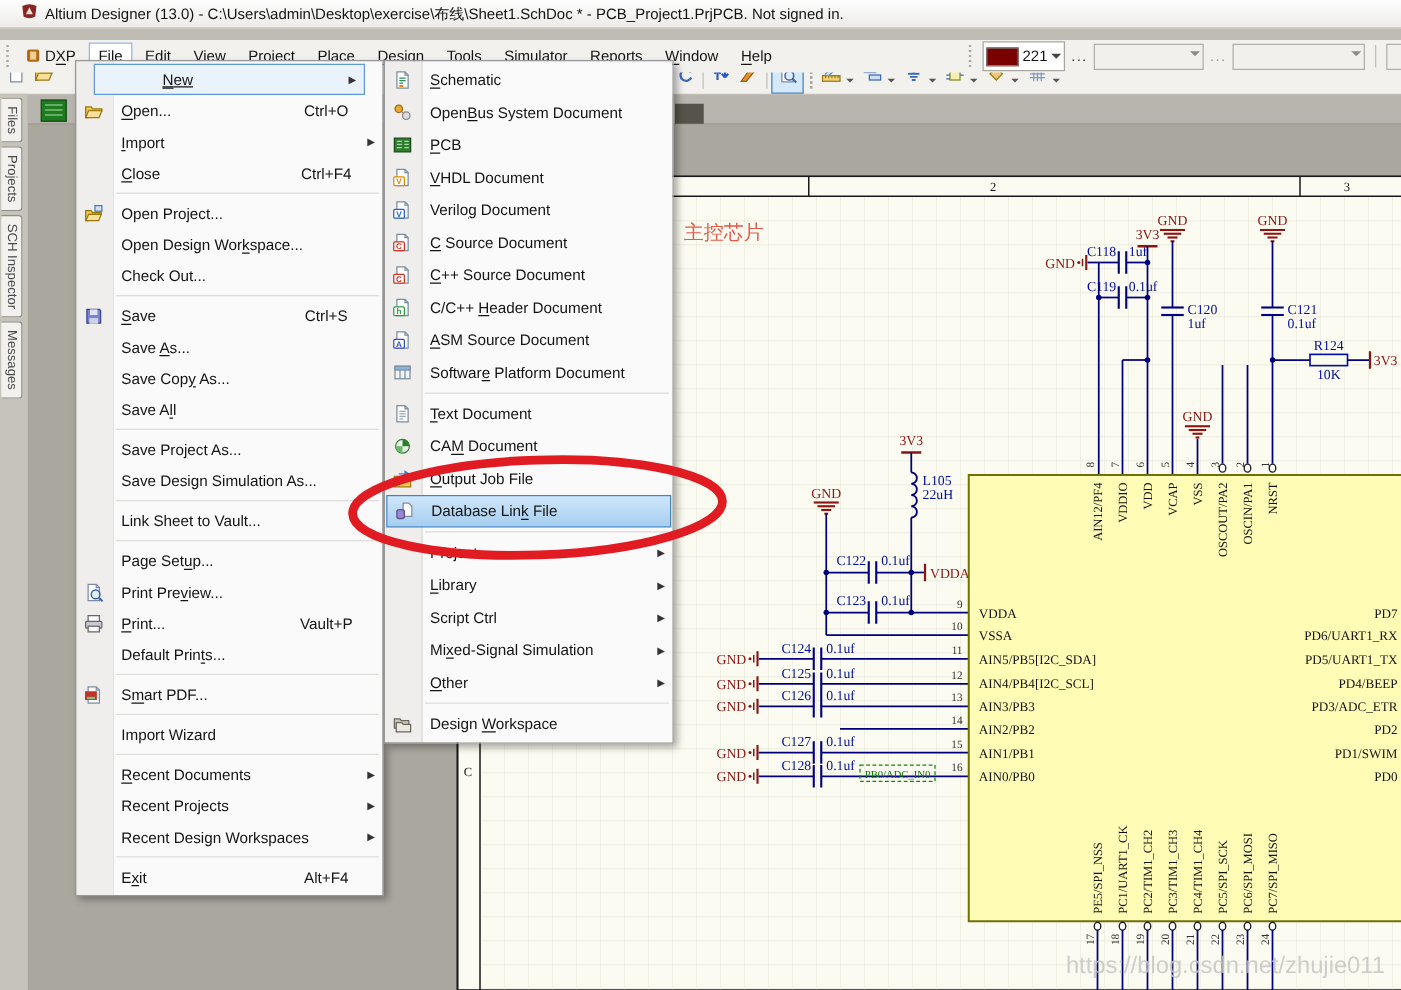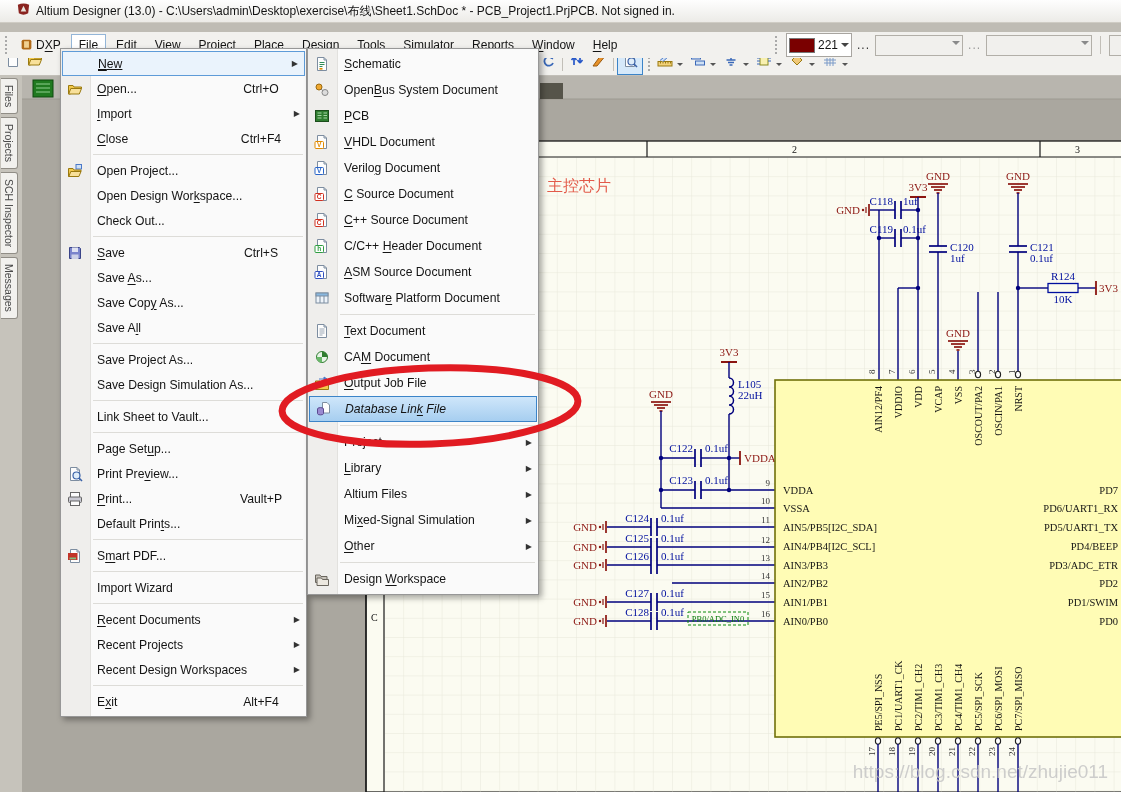--- a/index.html
+++ b/index.html
@@ -44,22 +44,22 @@
     background:linear-gradient(to right,#efeeec 0,#efeeec 29px,#e2e1de 29px,#e2e1de 30px,#fafafa 30px);}
   #file-menu{left:60px;top:48px;width:247px;z-index:20;}
   #new-submenu{left:307px;top:48px;width:232px;z-index:21;}
   .mi{position:relative;display:flex;align-items:center;padding:0 20px 0 36px;box-sizing:border-box;}
   #file-menu .mi{height:25px;}
   #new-submenu .mi{height:26px;justify-content:flex-end;}
   .mi .ic{position:absolute;left:6px;top:50%;margin-top:-8px;width:16px;height:16px;}
   .mi .lbl{flex:1;white-space:nowrap;}
   .mi .sc{text-align:center;min-width:50px;margin-right:0;}
   .mi .arrow{position:absolute;right:6px;font-size:8px;color:#333;}
-  .mi.hl-light{background:#eaf3fc;border:1px solid #5e9bd8;margin:0 1px;padding:0 19px 0 35px;text-decoration:underline;}
-  .mi.hl-strong{background:linear-gradient(#cfe6fa,#a6cef0);border:1px solid #3c84c8;margin:0 1px;padding:0 19px 0 35px;font-style:italic;}
+  .mi.hl-light{background:#eaf3fc;border:1px solid #5e9bd8;margin:0 14px;padding:0 19px 0 54px;text-decoration:underline;}
+  .mi.hl-strong{background:linear-gradient(#cfe6fa,#a6cef0);border:1px solid #3c84c8;margin:0 1px;padding:0 19px 0 35px;}
   .msep{height:1px;background:#dddcd8;margin:3px 3px 3px 32px;}
   
   #sch{position:absolute;left:0;top:0;z-index:1;}
   #annot{position:absolute;left:0;top:0;z-index:40;pointer-events:none;}
 </style>
 </head>
 <body>
 
 <svg id="sch" width="1121" height="792" viewBox="0 0 1121 792">
     <rect x="22" y="75" width="1099" height="717" fill="#aaa79f" stroke="none" stroke-width="1"></rect>
@@ -705,21 +705,21 @@
     <div class="msep"></div>
     <div class="mi">
       <span class="lbl">Project</span>
       <span class="arrow">▶</span>
     </div>
     <div class="mi">
       <span class="lbl"><u>L</u>ibrary</span>
       <span class="arrow">▶</span>
     </div>
     <div class="mi">
-      <span class="lbl">Altium Files</span>
+      <span class="lbl">Script Ctrl</span>
       <span class="arrow">▶</span>
     </div>
     <div class="mi">
       <span class="lbl">Mi<u>x</u>ed-Signal Simulation</span>
       <span class="arrow">▶</span>
     </div>
     <div class="mi">
       <span class="lbl"><u>O</u>ther</span>
       <span class="arrow">▶</span>
     </div>

